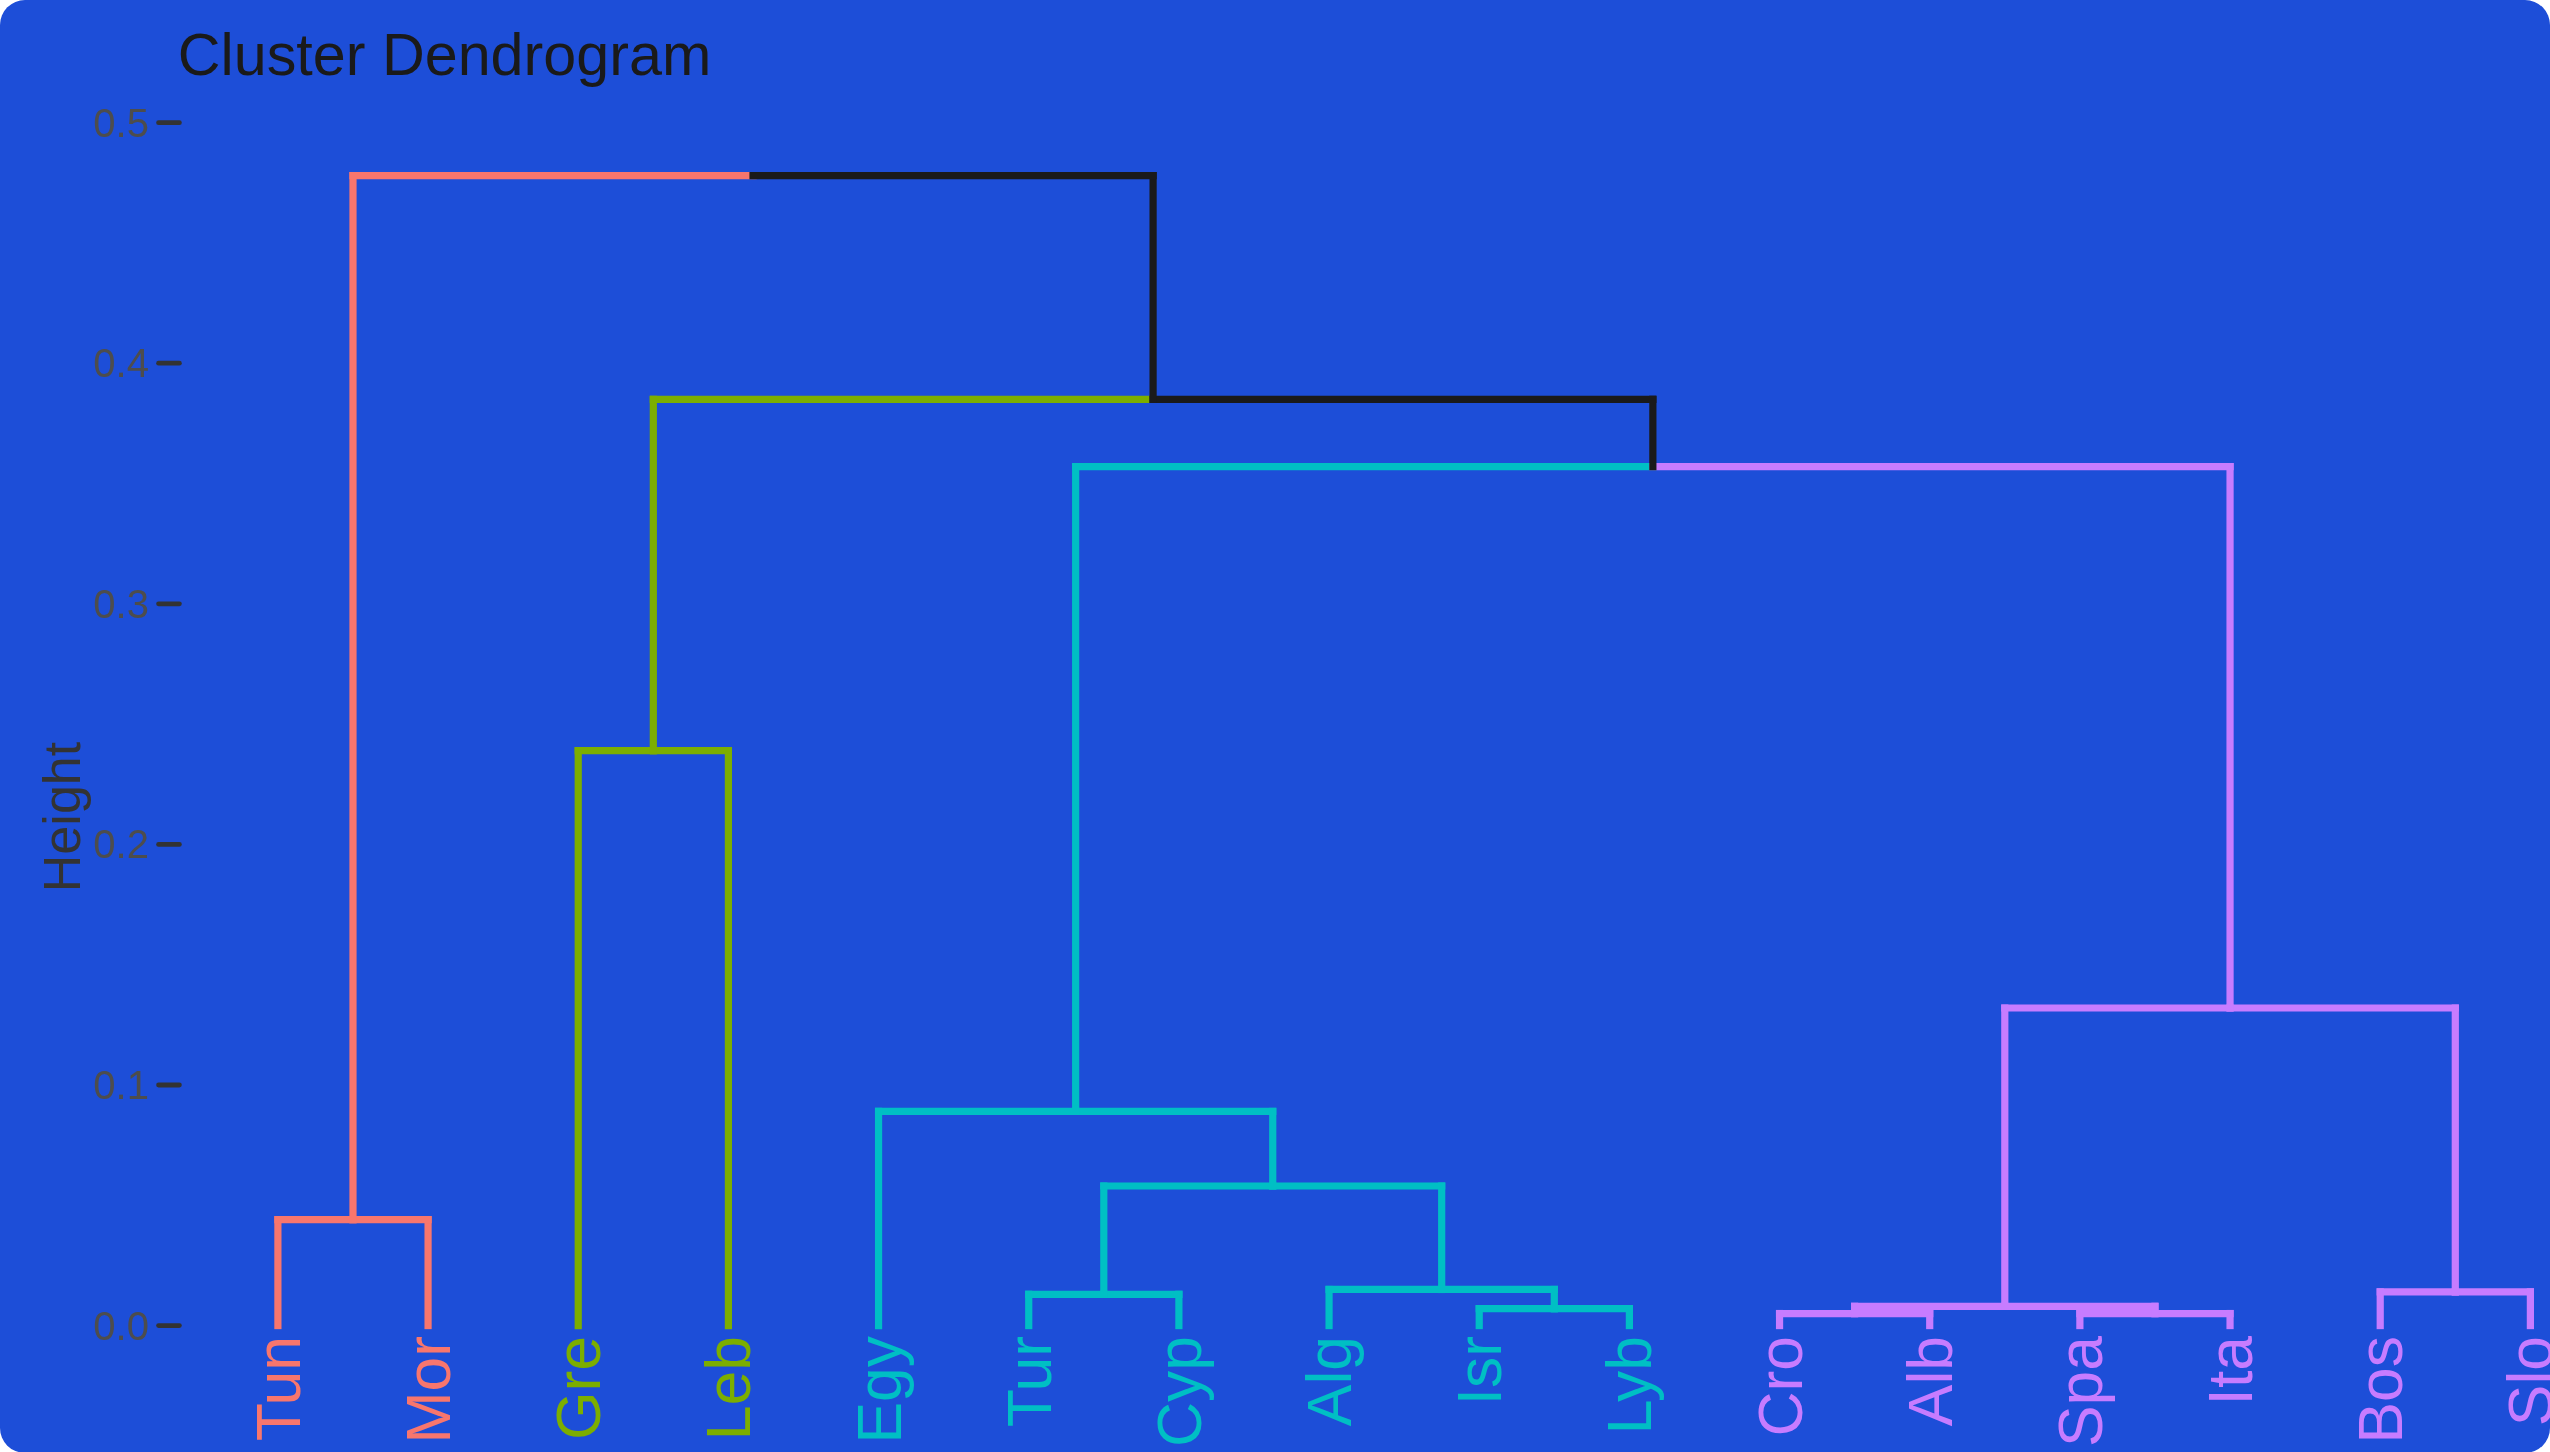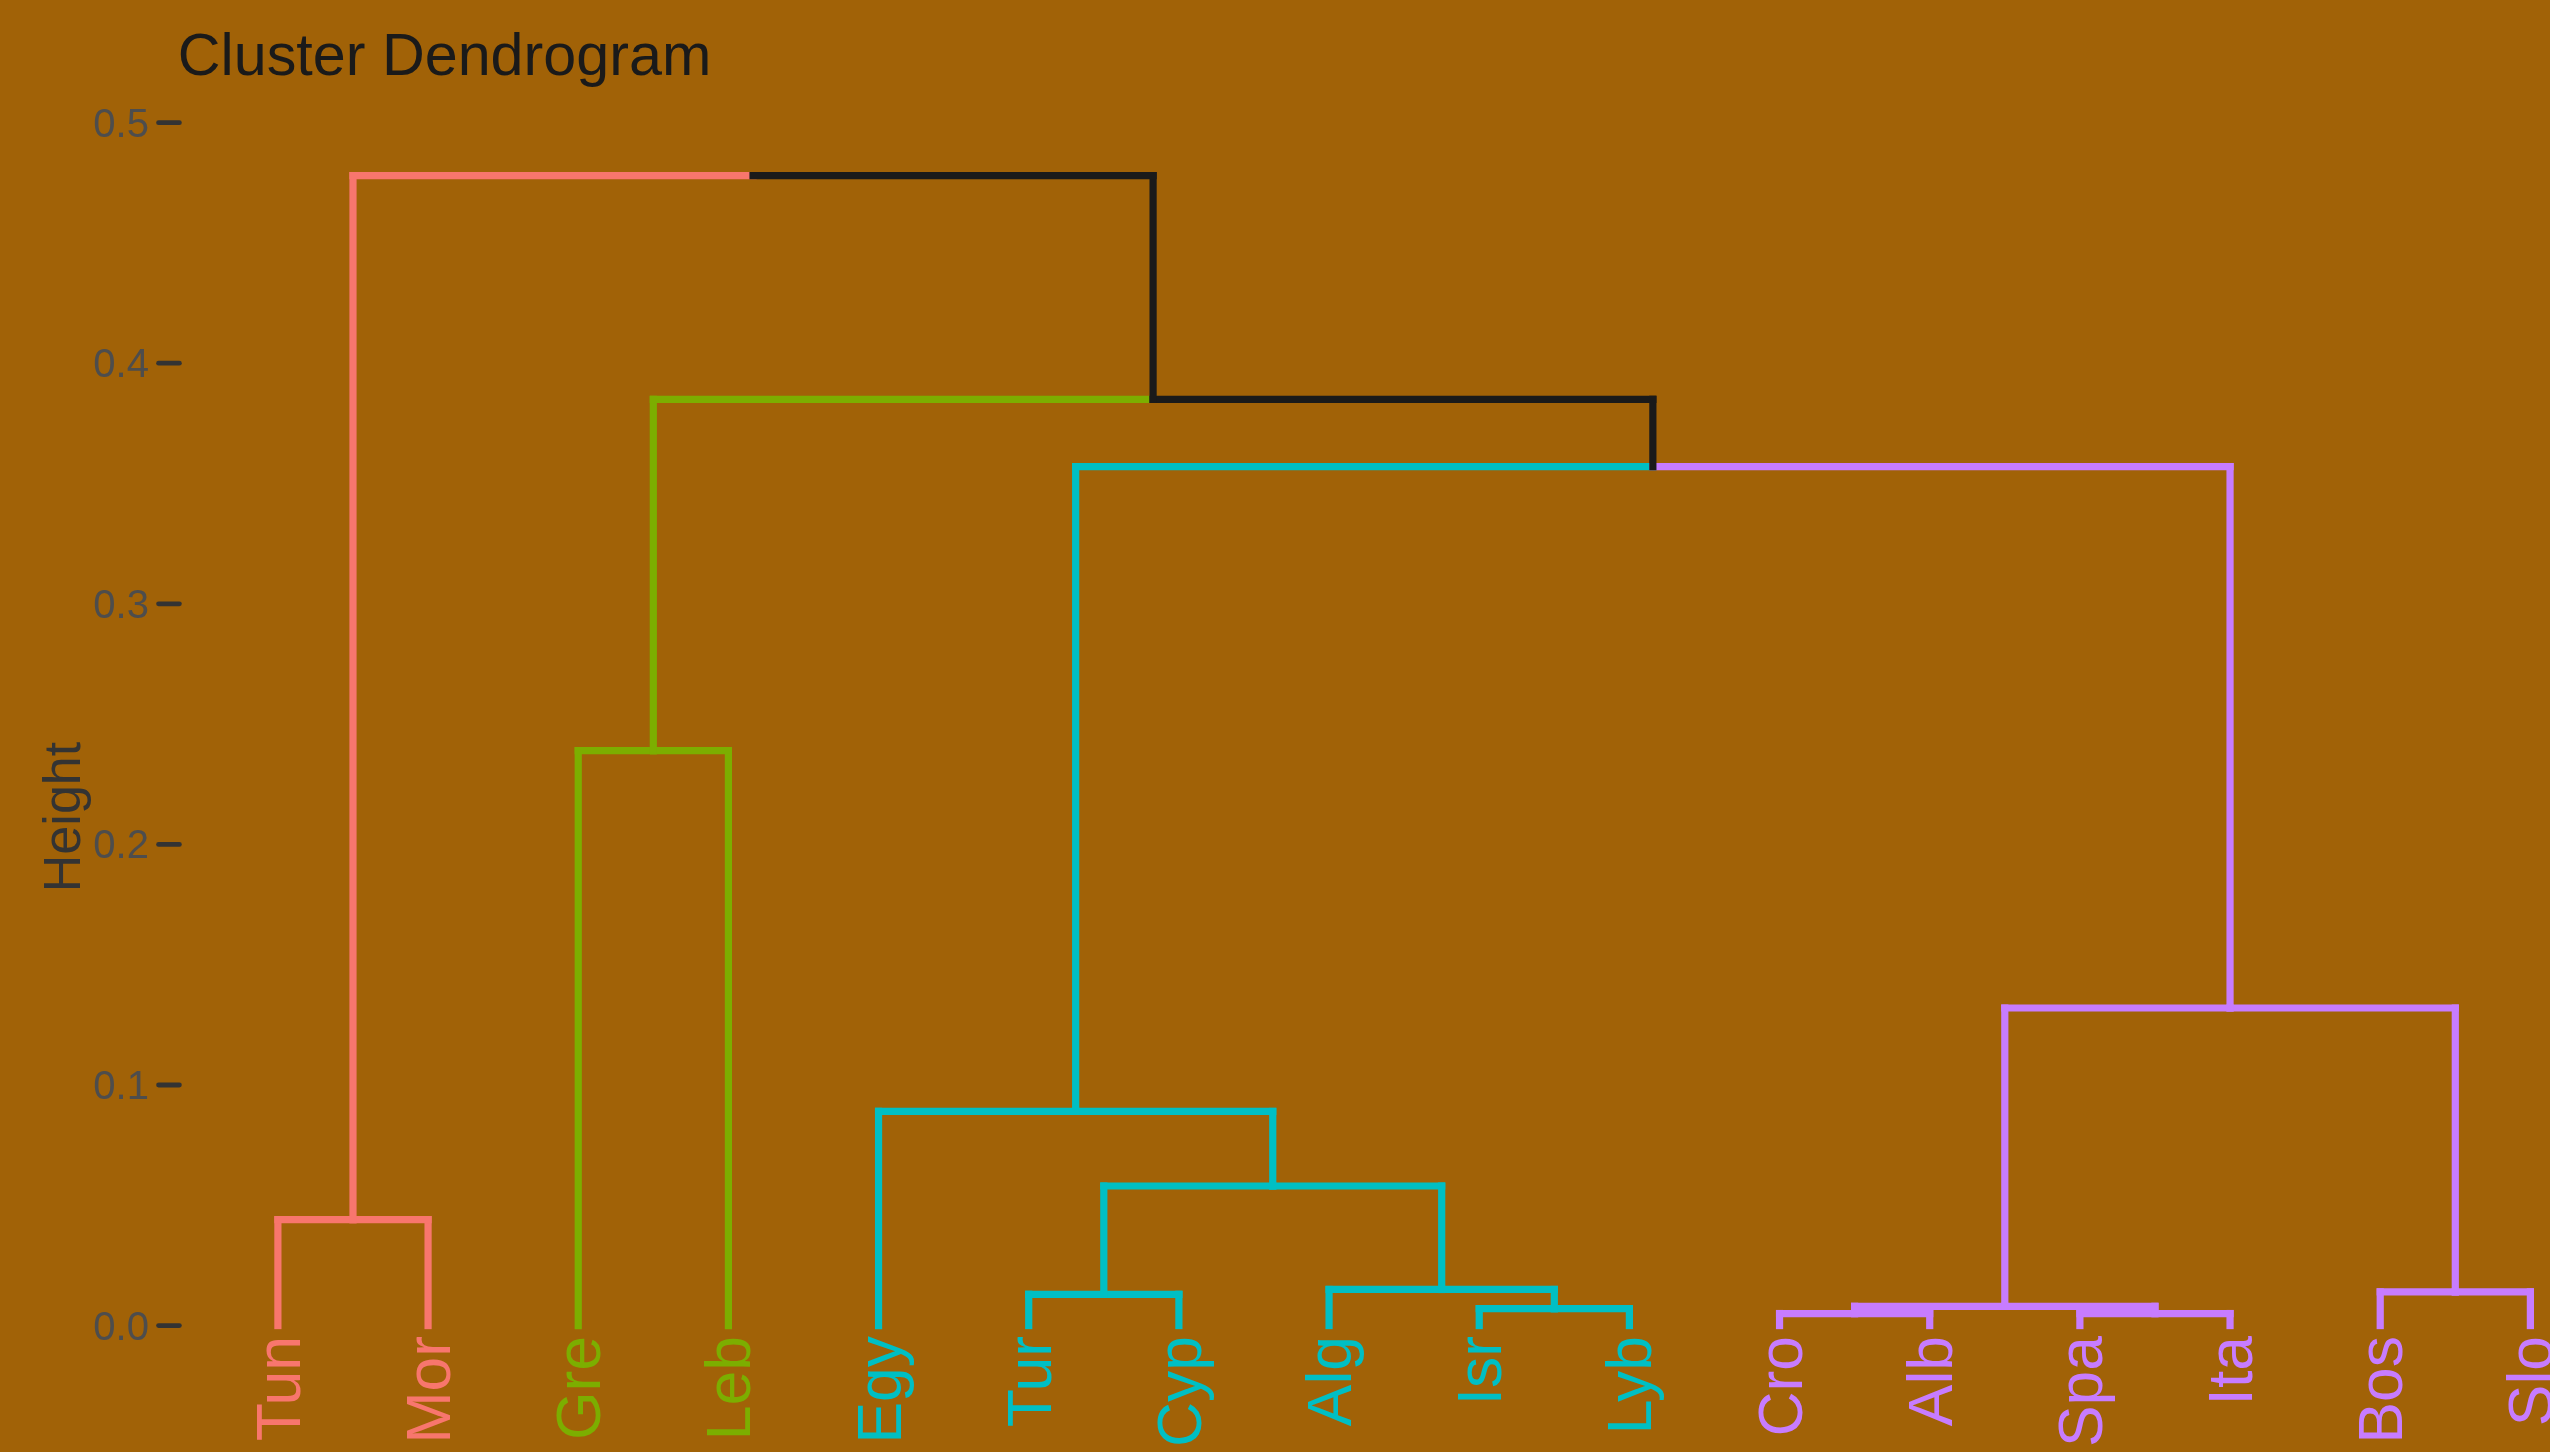--- a/index.html
+++ b/index.html
@@ -10,21 +10,22 @@
   body {
     width: 2550px;
     height: 1453px;
     overflow: hidden;
     font-family: "Liberation Sans", sans-serif;
   }
   .figure {
     position: relative;
     width: 2550px;
     height: 1453px;
-    background: #a16207;
+    background: #1d4ed8;
+    border-radius: 25px;
   }
   svg text {
     font-family: "Liberation Sans", sans-serif;
   }
   .chart-title {
     font-size: 74px;
   }
   .y-axis-title {
     font-size: 65px;
   }

